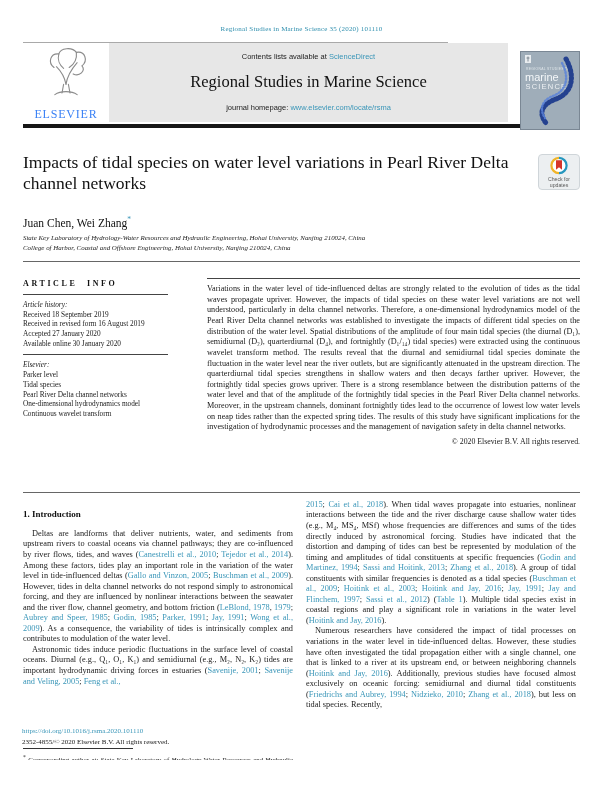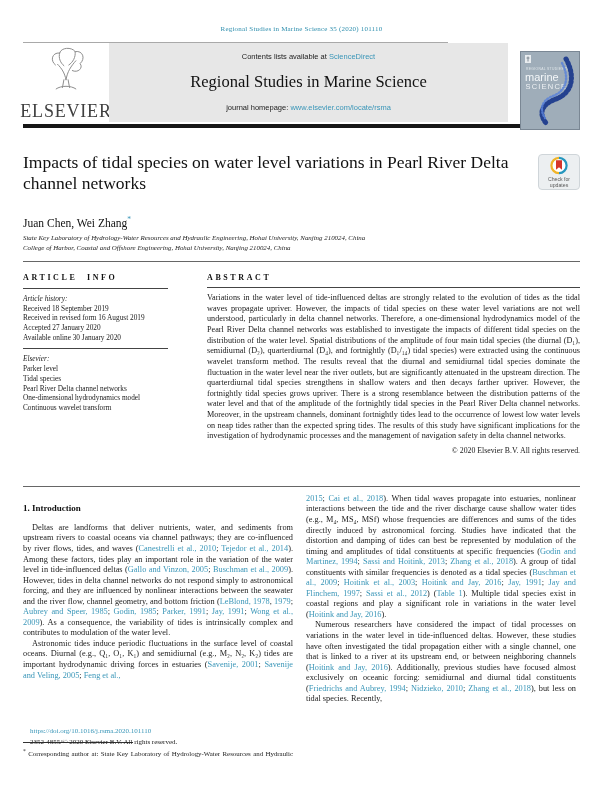--- a/index.html
+++ b/index.html
@@ -6,57 +6,57 @@
   html,body { background:#ffffff; }
   .page {
     position:relative; width:603px; height:760px; background:#fff;
     padding:0 23px; overflow:hidden; color:#1a1a1a;
     font-family:"Liberation Serif","DejaVu Serif",serif;
   }
   .running-head { padding-top:25px; text-align:center; font-size:7px; letter-spacing:.2px; color:#2f8fae; }
   .rule-thin-top { margin-top:9px; margin-right:132px; border-top:1px solid #a9a9a9; }
   .masthead { display:flex; align-items:stretch; height:79px; }
   .pub-logo { width:86px; display:flex; flex-direction:column; align-items:center; justify-content:flex-start; padding-top:3px; }
-  .pub-logo-text { color:#404040; font-size:18px; letter-spacing:.8px; margin-top:10px; font-family:"Liberation Serif",serif; }
+  .pub-logo-text { color:#3b82f6; font-size:12px; letter-spacing:.8px; margin-top:10px; font-family:"Liberation Serif",serif; }
   .masthead-box { flex:1; background:#e7e7e7; display:flex; flex-direction:column; align-items:center; justify-content:space-between; padding:9px 4px 10px; }
   .contents-line, .homepage-line { font-family:"Liberation Sans","DejaVu Sans",sans-serif; font-size:7.5px; color:#222; }
   .journal-title { font-size:16.5px; color:#111; }
   .link { color:#3a96b8; text-decoration:none; cursor:pointer; }
   .cover-wrap { width:60px; margin-left:12px; padding-top:8px; }
   .rule-black { height:3.5px; background:#161616; margin-top:2px; }
   .title-row { position:relative; margin-top:24px; padding-right:62px; }
   .article-title { font-size:17.5px; line-height:21.5px; font-weight:normal; color:#111; max-width:505px; }
   .badge { position:absolute; right:0; top:2px; cursor:pointer; }
   .authors { margin-top:20px; font-size:11.5px; color:#111; }
   .authors sup { color:#3a96b8; font-size:7.5px; }
   .affiliations { margin-top:5px; font-size:6.9px; font-style:italic; line-height:9.3px; color:#222; }
   .rule-hair { border-top:1px solid #666; }
   .sep-1 { margin-top:9px; }
-  .info-abstract { display:flex; margin-top:5px; min-height:212px; }
+  .info-abstract { display:flex; margin-top:11px; min-height:212px; }
   .article-info { width:168px; margin-right:16px; flex:none; }
   .abstract-col { flex:1; }
   .section-head { font-size:8px; font-weight:bold; letter-spacing:2.6px; word-spacing:5px; color:#111; margin-top:6px; }
   .head-rule { border:none; border-top:1px solid #444; margin:5px 0 5px; }
   .mini-rule { border:none; border-top:1px solid #444; margin:6px 0 5px; width:145px; }
   .info-text { font-size:7.3px; line-height:9.7px; color:#1a1a1a; }
   .info-label { font-style:italic; }
   .abstract-text { font-size:8.2px; line-height:10.65px; text-align:justify; color:#1a1a1a; margin-top:1px; }
   .copyright { text-align:right; font-size:7.8px; margin-top:4px; color:#1a1a1a; }
   .sep-2 { margin-top:7px; }
   .body-cols { display:flex; gap:13px; margin-top:7px; height:282px; }
   .col { width:270px; position:relative; }
   .intro-head { font-size:9px; font-weight:bold; margin:9px 0 10px; color:#111; }
   .body-p { font-size:8.3px; line-height:10.55px; text-align:justify; color:#1a1a1a; }
   .body-p.indent { text-indent:9px; }
   .cite { color:#3a96b8; cursor:pointer; }
   .footnote { position:absolute; left:0; right:0; bottom:0; }
   .footnote-rule { width:110px; border:none; border-top:1px solid #333; margin-bottom:4px; }
   .footnote-text { font-size:6.9px; line-height:9px; text-align:justify; color:#1a1a1a; }
   .footnote-email { font-size:6.9px; line-height:9px; text-indent:8px; color:#1a1a1a; }
-  .page-footer { position:absolute; left:30px; bottom:13px; font-size:7px; line-height:10.5px; }
+  .page-footer { position:absolute; left:22px; bottom:13px; font-size:7px; line-height:10.5px; }
   .issn-line { color:#222; }
 </style>
 </head>
 <body>
 
 <div class="page">
 
   <div class="running-head">Regional Studies in Marine Science 35 (2020) 101110</div>
 
   <div class="rule-thin-top"></div>
@@ -142,21 +142,20 @@
         <div class="info-label">Elsevier:</div>
         <div>Parker level</div>
         <div>Tidal species</div>
         <div>Pearl River Delta channel networks</div>
         <div>One-dimensional hydrodynamics model</div>
         <div>Continuous wavelet transform</div>
       </div>
     </div>
 
     <div class="abstract-col">
-      <div class="section-head">ABSTRACT</div>
       <hr class="head-rule">
       <p class="abstract-text">Variations in the water level of tide-influenced deltas are strongly related to the evolution of tides as the tidal waves propagate upriver. However, the impacts of tidal species on these water level variations are not well understood, particularly in delta channel networks. Therefore, a one-dimensional hydrodynamics model of the Pearl River Delta channel networks was established to investigate the impacts of different tidal species on the distribution of the water level. Spatial distributions of the amplitude of four main tidal species (the diurnal (D₁), semidiurnal (D₂), quarterdiurnal (D₄), and fortnightly (D₁/₁₄) tidal species) were extracted using the continuous wavelet transform method. The results reveal that the diurnal and semidiurnal tidal species dominate the fluctuation in the water level near the river outlets, but are significantly attenuated in the upstream direction. The quarterdiurnal tidal species strengthens in shallow waters and then decays farther upriver. However, the fortnightly tidal species grows upriver. There is a strong resemblance between the distribution patterns of the water level and that of the amplitude of the fortnightly tidal species in the Pearl River Delta channel networks. Moreover, in the upstream channels, dominant fortnightly tides lead to the occurrence of lowest low water levels on neap tides rather than the expected spring tides. The results of this study have significant implications for the investigation of hydrodynamic processes and the management of navigation safety in delta channel networks.</p>
       <div class="copyright">© 2020 Elsevier B.V. All rights reserved.</div>
     </div>
   </div>
 
   <div class="rule-hair sep-2"></div>
 
   <div class="body-cols">
     <div class="col">

